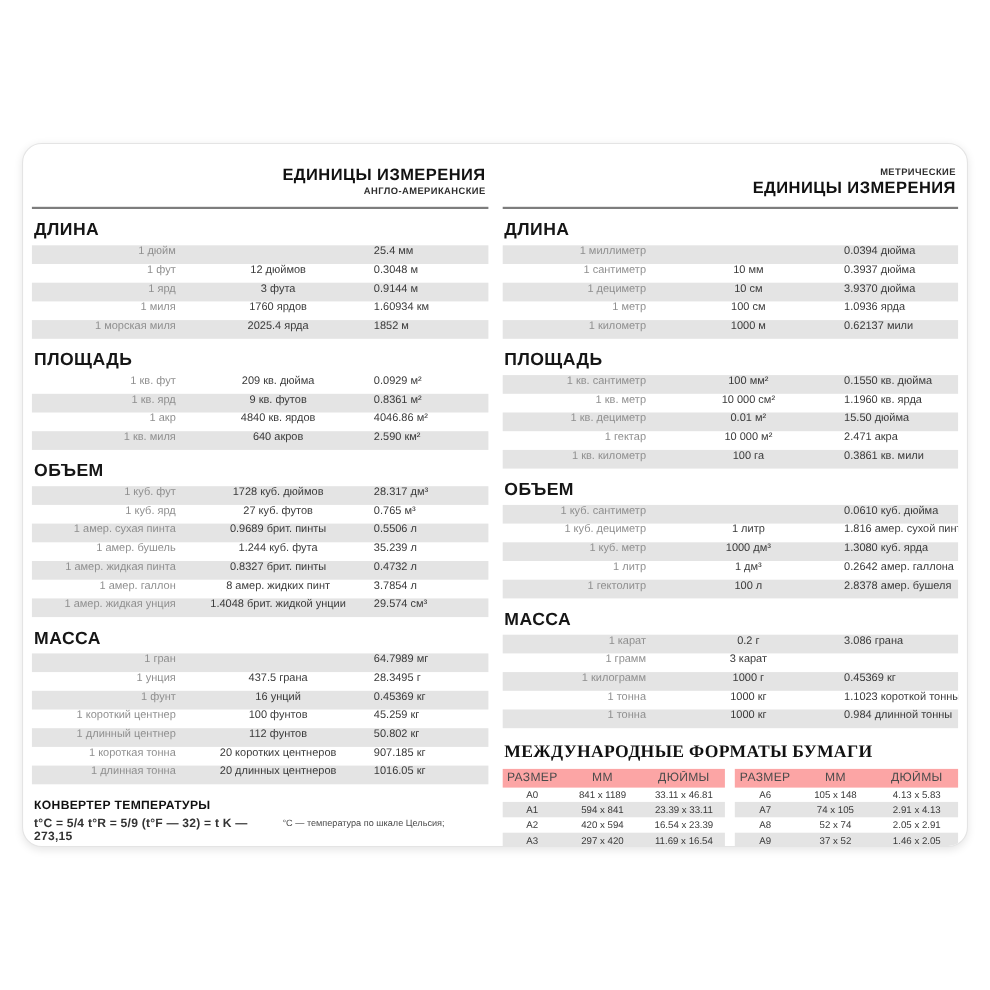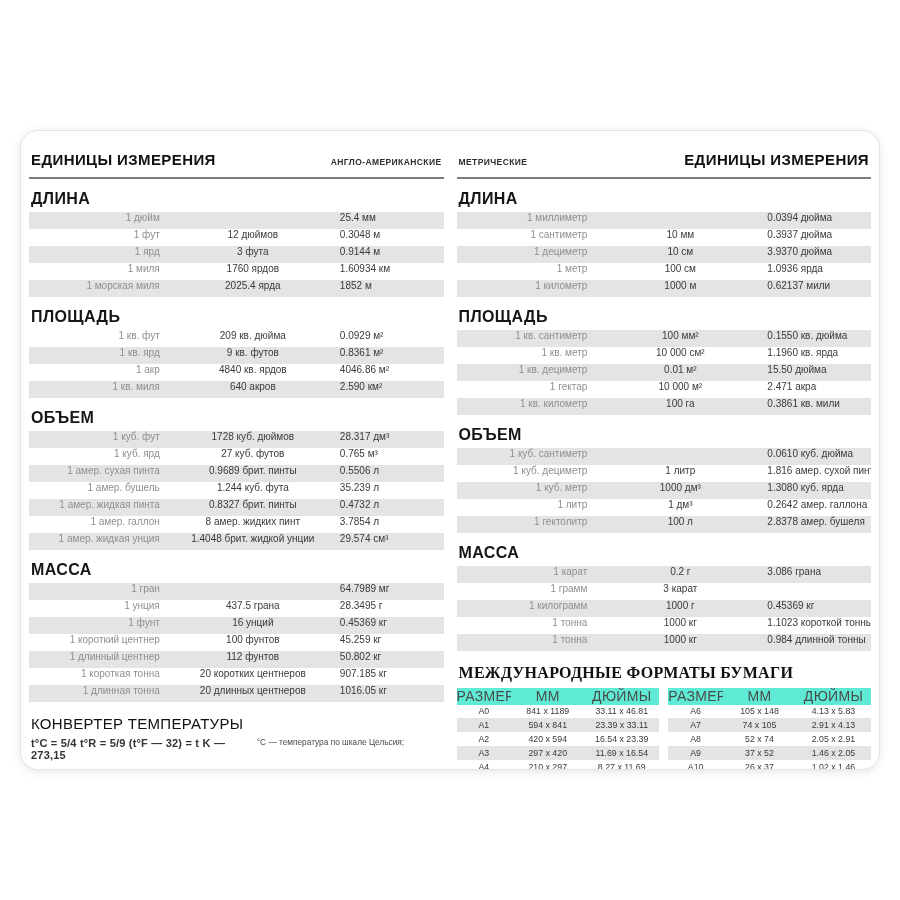--- a/index.html
+++ b/index.html
@@ -4,44 +4,44 @@
 <style>
   html,body{margin:0;padding:0;background:#ffffff;width:900px;height:900px;
     font-family:"Liberation Sans",sans-serif;-webkit-font-smoothing:antialiased;}
   .stage{position:relative;width:900px;height:900px;background:#fff;}
   .card{position:absolute;left:20px;top:130px;width:860px;height:640px;
     background:#fff;border:1px solid #e4e4e4;border-radius:18px;
     box-shadow:0 2px 8px rgba(0,0,0,.10);box-sizing:border-box;
     padding:14px 8px 8px 8px;display:flex;gap:13px;overflow:hidden;}
   .col{flex:1;min-width:0;}
   .col-header{display:flex;justify-content:space-between;align-items:flex-end;
-    padding:6px 2px 9px 2px;border-bottom:2px solid #7d7d7d;}
+    padding:6px 2px 9px 2px;border-bottom:2px solid #7d7d7d;flex-direction:column;}
   .page-title{font-size:15px;font-weight:bold;color:#111;letter-spacing:.4px;}
   .page-subtitle{font-size:8.5px;font-weight:bold;color:#2e2e2e;letter-spacing:.4px;padding-bottom:1px;}
   .section{margin-top:11px;}
   .sec-label{font-size:16px;font-weight:bold;color:#161616;letter-spacing:.4px;
     margin:0 0 4px 2px;}
   .row{display:flex;height:17px;font-size:10px;}
   .row.alt{background:#e4e4e4;}
   .c{white-space:nowrap;overflow:hidden;}
   .c0{width:33%;text-align:right;color:#8f8f8f;padding-right:6px;box-sizing:border-box;}
   .c1{width:42%;text-align:center;color:#3a3a3a;}
   .c2{width:25%;text-align:left;color:#3a3a3a;}
   .temp{margin-top:13px;padding:0 2px;}
-  .temp-title{font-size:15px;font-weight:normal;color:#111;letter-spacing:.3px;margin-bottom:5px;}
+  .temp-title{font-size:11px;font-weight:bold;color:#111;letter-spacing:.3px;margin-bottom:5px;}
   .temp-body{display:flex;}
   .temp-formula{width:55%;font-size:11px;font-weight:600;color:#333;letter-spacing:.2px;}
   .temp-notes{width:45%;font-size:8.3px;color:#4a4a4a;line-height:1.22;}
   .paper{margin-top:13px;}
   .paper-title{font-size:16px;font-weight:bold;color:#111;letter-spacing:.3px;
     margin:0 0 6px 2px;font-family:Liberation Serif, serif;}
   .paper-tables{display:flex;gap:9px;}
   .ptable{flex:1;min-width:0;}
   .prow{display:flex;align-items:center;height:13.8px;font-size:8.8px;color:#3a3a3a;}
-  .prow.head{height:16.5px;background:#5eead4;color:#4b4b4b;font-size:14px;letter-spacing:.3px;}
+  .prow.head{height:16.5px;background:#fca5a5;color:#4b4b4b;font-size:11px;letter-spacing:.3px;}
   .prow.alt{background:#e4e4e4;}
   .pc{text-align:center;white-space:nowrap;overflow:hidden;}
   .pc0{width:27%;}.pc1{width:36%;}.pc2{width:37%;}
 </style>
 </head>
 <body>
 
 <div class="stage">
   <div class="card">
 

